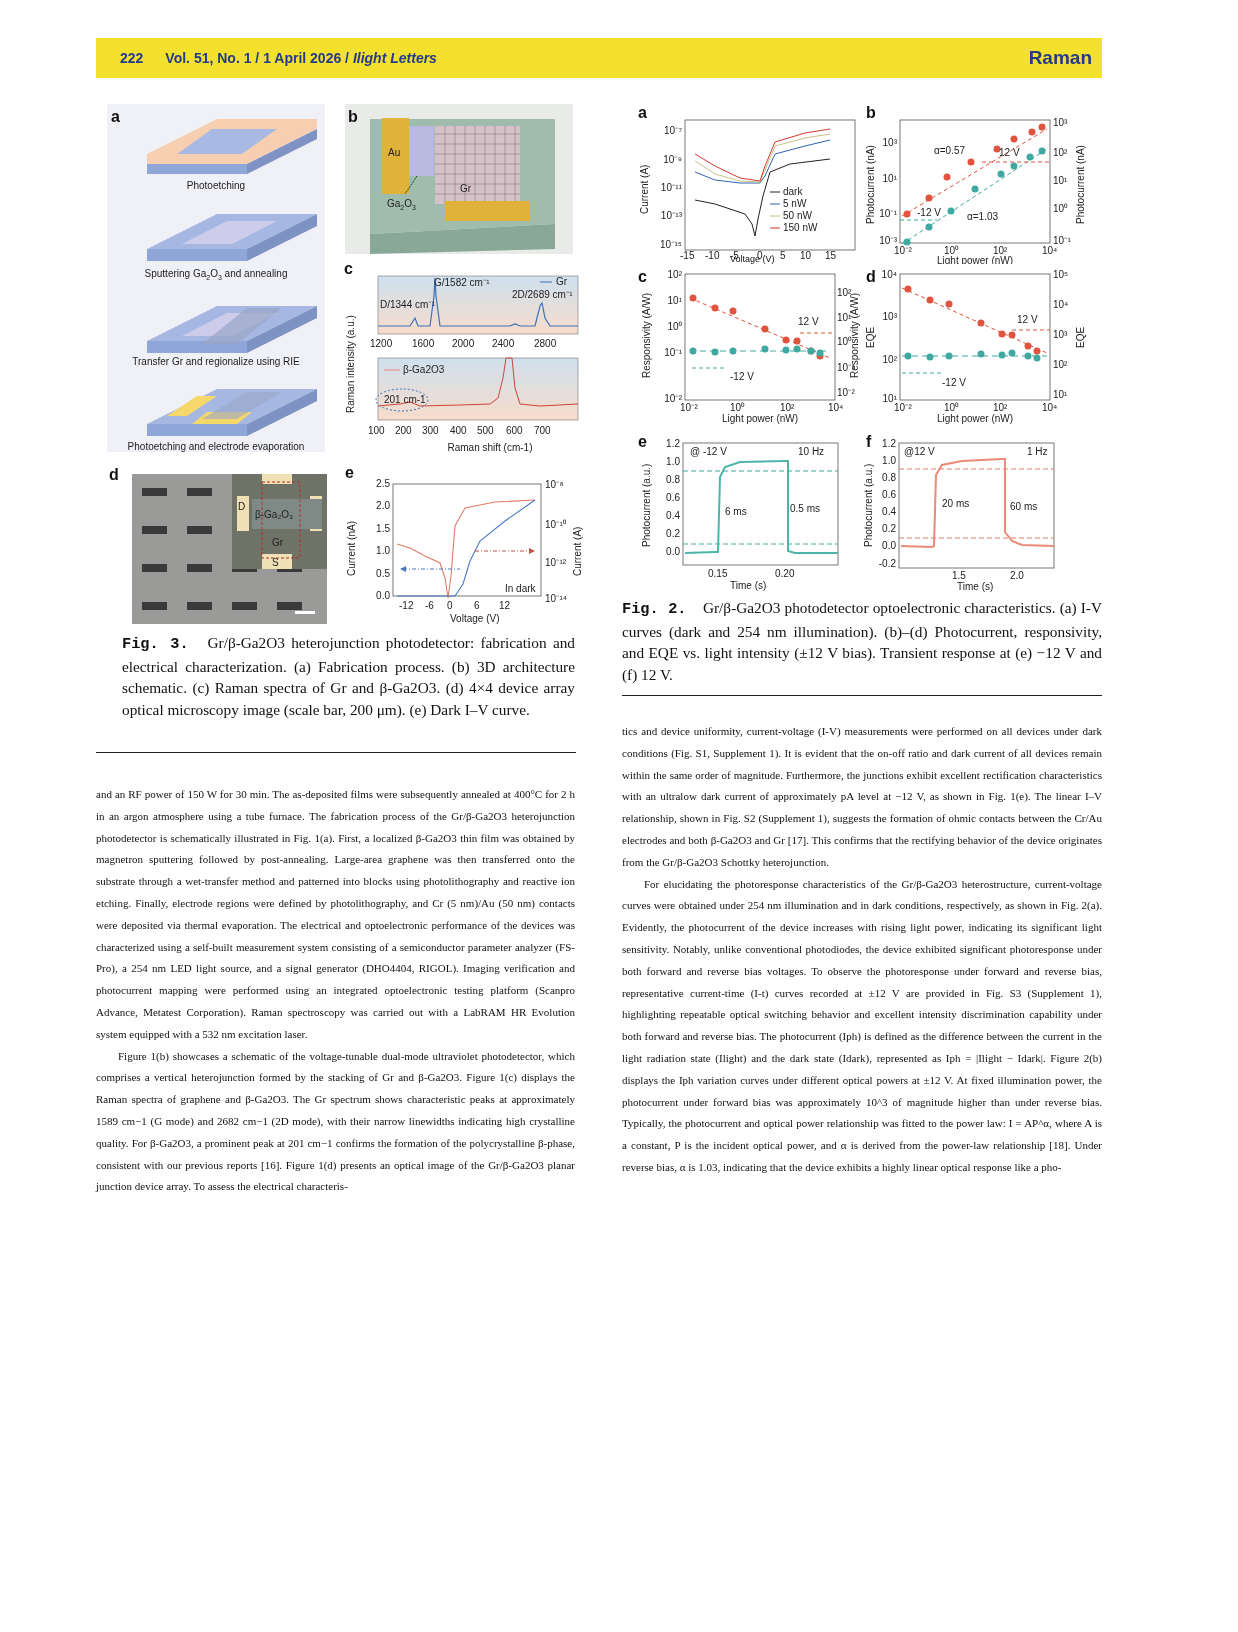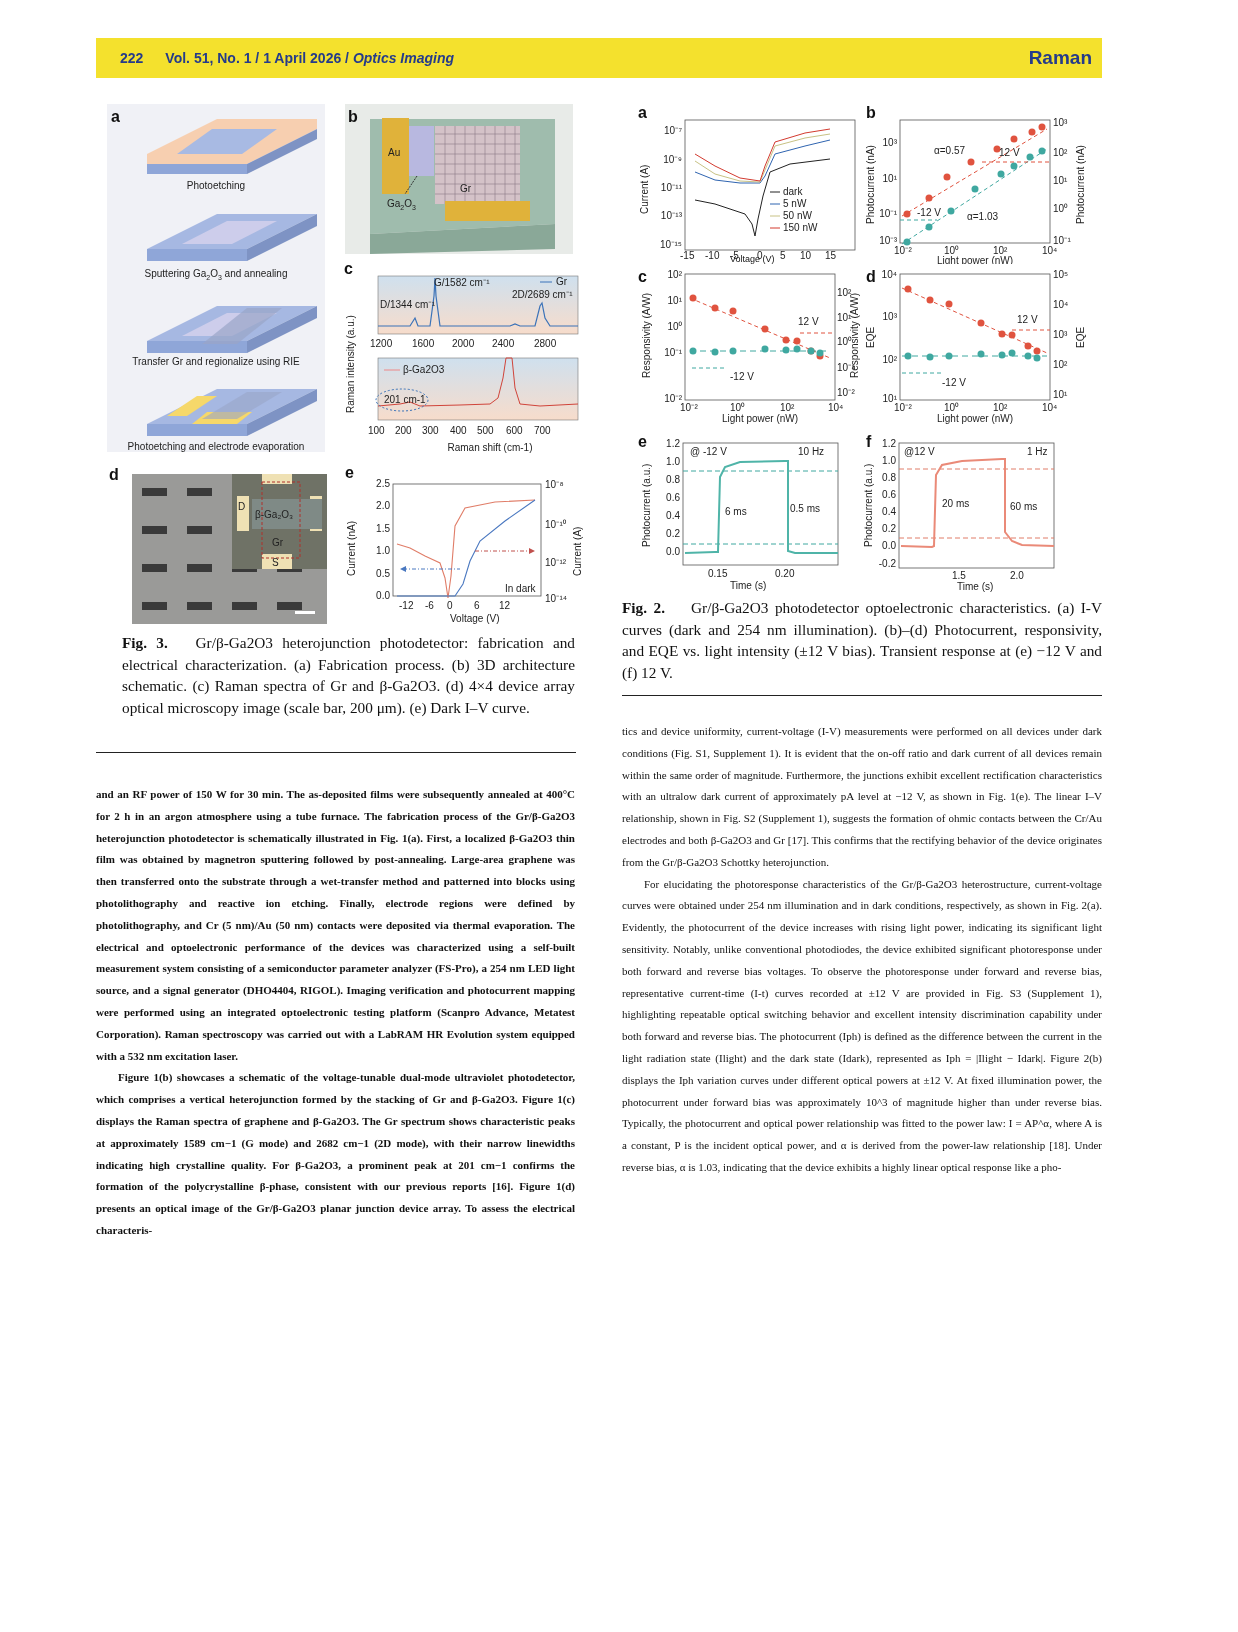--- a/index.html
+++ b/index.html
@@ -9,32 +9,32 @@
             background:#f4e12d; display:flex; align-items:center;
             font-family:"Liberation Sans", sans-serif; color:#253b8a; font-weight:bold; }
   .header .pg { margin-left:24px; font-size:14px; }
   .header .vol { margin-left:22px; font-size:14px; }
   .header .vol i { font-style:italic; }
   .header .kind { margin-left:auto; margin-right:10px; font-size:19px; }
   .panel { position:absolute; font-family:"Liberation Sans", sans-serif; }
   .plab { position:absolute; font-family:"Liberation Sans", sans-serif; font-weight:bold; font-size:16px; color:#111; }
   .small { font-size:10px; fill:#222; font-family:"Liberation Sans", sans-serif; }
   .caption { position:absolute; font-size:15.3px; line-height:21.6px; text-align:justify; }
-  .caption b { font-family:Liberation Serif, serif; font-weight:bold; }
+  .caption b { font-family:Liberation Mono, monospace; font-weight:bold; }
   .rule { position:absolute; height:1px; background:#222; }
   .col { position:absolute; font-size:11px; line-height:21.8px; text-align:justify; }
   .col p { margin:0; }
   .col p.ind { text-indent:22px; }
 </style>
 </head>
 <body>
 
 <div class="header">
   <span class="pg">222</span>
-  <span class="vol"><span>Vol. 51, No. 1 / 1 April 2026 / </span><i>Optics Imaging</i></span>
+  <span class="vol"><span>Vol. 51, No. 1 / 1 April 2026 / </span><i>Ilight Letters</i></span>
   <span class="kind">Raman</span>
 </div>
 
 <div class="panel" style="left:107px;top:104px;width:218px;height:348px;background:#f0f1f6;">
   <span class="plab" style="left:4px;top:4px;">a</span>
   <svg width="218" height="348">
 
     <polygon points="40,50 110,15 210,15 210,25 140,60 40,60" fill="#f7cfb0"></polygon>
     <polygon points="40,60 140,60 140,70 40,70" fill="#8fa6d8"></polygon>
     <polygon points="140,60 210,25 210,35 140,70" fill="#7e93c4"></polygon>
@@ -471,21 +471,21 @@
     <text transform="translate(10,110) rotate(-90)" class="small" font-size="9">Photocurrent (a.u.)</text>
   </svg>
 </div>
 
 <div class="caption" style="left:622px;top:597px;width:480px;">
   <b>Fig. 2.</b>&nbsp;&nbsp;&nbsp;
   <span>Gr/β-Ga2O3 photodetector optoelectronic characteristics. (a) I-V curves (dark and 254 nm illumination). (b)–(d) Photocurrent, responsivity, and EQE vs. light intensity (±12 V bias). Transient response at (e) −12 V and (f) 12 V.</span>
 </div>
 <div class="rule" style="left:622px;top:695px;width:480px;"></div>
 
-<div class="col" style="left:96px;top:784px;width:479px;font-weight:bold;">
+<div class="col" style="left:96px;top:784px;width:479px;">
   <p>and an RF power of 150 W for 30 min. The as-deposited films were subsequently annealed at 400°C for 2 h in an argon atmosphere using a tube furnace. The fabrication process of the Gr/β-Ga2O3 heterojunction photodetector is schematically illustrated in Fig. 1(a). First, a localized β-Ga2O3 thin film was obtained by magnetron sputtering followed by post-annealing. Large-area graphene was then transferred onto the substrate through a wet-transfer method and patterned into blocks using photolithography and reactive ion etching. Finally, electrode regions were defined by photolithography, and Cr (5 nm)/Au (50 nm) contacts were deposited via thermal evaporation. The electrical and optoelectronic performance of the devices was characterized using a self-built measurement system consisting of a semiconductor parameter analyzer (FS-Pro), a 254 nm LED light source, and a signal generator (DHO4404, RIGOL). Imaging verification and photocurrent mapping were performed using an integrated optoelectronic testing platform (Scanpro Advance, Metatest Corporation). Raman spectroscopy was carried out with a LabRAM HR Evolution system equipped with a 532 nm excitation laser.</p>
   <p class="ind">Figure 1(b) showcases a schematic of the voltage-tunable dual-mode ultraviolet photodetector, which comprises a vertical heterojunction formed by the stacking of Gr and β-Ga2O3. Figure 1(c) displays the Raman spectra of graphene and β-Ga2O3. The Gr spectrum shows characteristic peaks at approximately 1589 cm−1 (G mode) and 2682 cm−1 (2D mode), with their narrow linewidths indicating high crystalline quality. For β-Ga2O3, a prominent peak at 201 cm−1 confirms the formation of the polycrystalline β-phase, consistent with our previous reports [16]. Figure 1(d) presents an optical image of the Gr/β-Ga2O3 planar junction device array. To assess the electrical characteris-</p>
 </div>
 
 <div class="col" style="left:622px;top:721px;width:480px;">
   <p>tics and device uniformity, current-voltage (I-V) measurements were performed on all devices under dark conditions (Fig. S1, Supplement 1). It is evident that the on-off ratio and dark current of all devices remain within the same order of magnitude. Furthermore, the junctions exhibit excellent rectification characteristics with an ultralow dark current of approximately pA level at −12 V, as shown in Fig. 1(e). The linear I–V relationship, shown in Fig. S2 (Supplement 1), suggests the formation of ohmic contacts between the Cr/Au electrodes and both β-Ga2O3 and Gr [17]. This confirms that the rectifying behavior of the device originates from the Gr/β-Ga2O3 Schottky heterojunction.</p>
   <p class="ind">For elucidating the photoresponse characteristics of the Gr/β-Ga2O3 heterostructure, current-voltage curves were obtained under 254 nm illumination and in dark conditions, respectively, as shown in Fig. 2(a). Evidently, the photocurrent of the device increases with rising light power, indicating its significant light sensitivity. Notably, unlike conventional photodiodes, the device exhibited significant photoresponse under both forward and reverse bias voltages. To observe the photoresponse under forward and reverse bias, representative current-time (I-t) curves recorded at ±12 V are provided in Fig. S3 (Supplement 1), highlighting repeatable optical switching behavior and excellent intensity discrimination capability under both forward and reverse bias. The photocurrent (Iph) is defined as the difference between the current in the light radiation state (Ilight) and the dark state (Idark), represented as Iph = |Ilight − Idark|. Figure 2(b) displays the Iph variation curves under different optical powers at ±12 V. At fixed illumination power, the photocurrent under forward bias was approximately 10^3 of magnitude higher than under reverse bias. Typically, the photocurrent and optical power relationship was fitted to the power law: I = AP^α, where A is a constant, P is the incident optical power, and α is derived from the power-law relationship [18]. Under reverse bias, α is 1.03, indicating that the device exhibits a highly linear optical response like a pho-</p>
 </div>
 
 </body></html>

